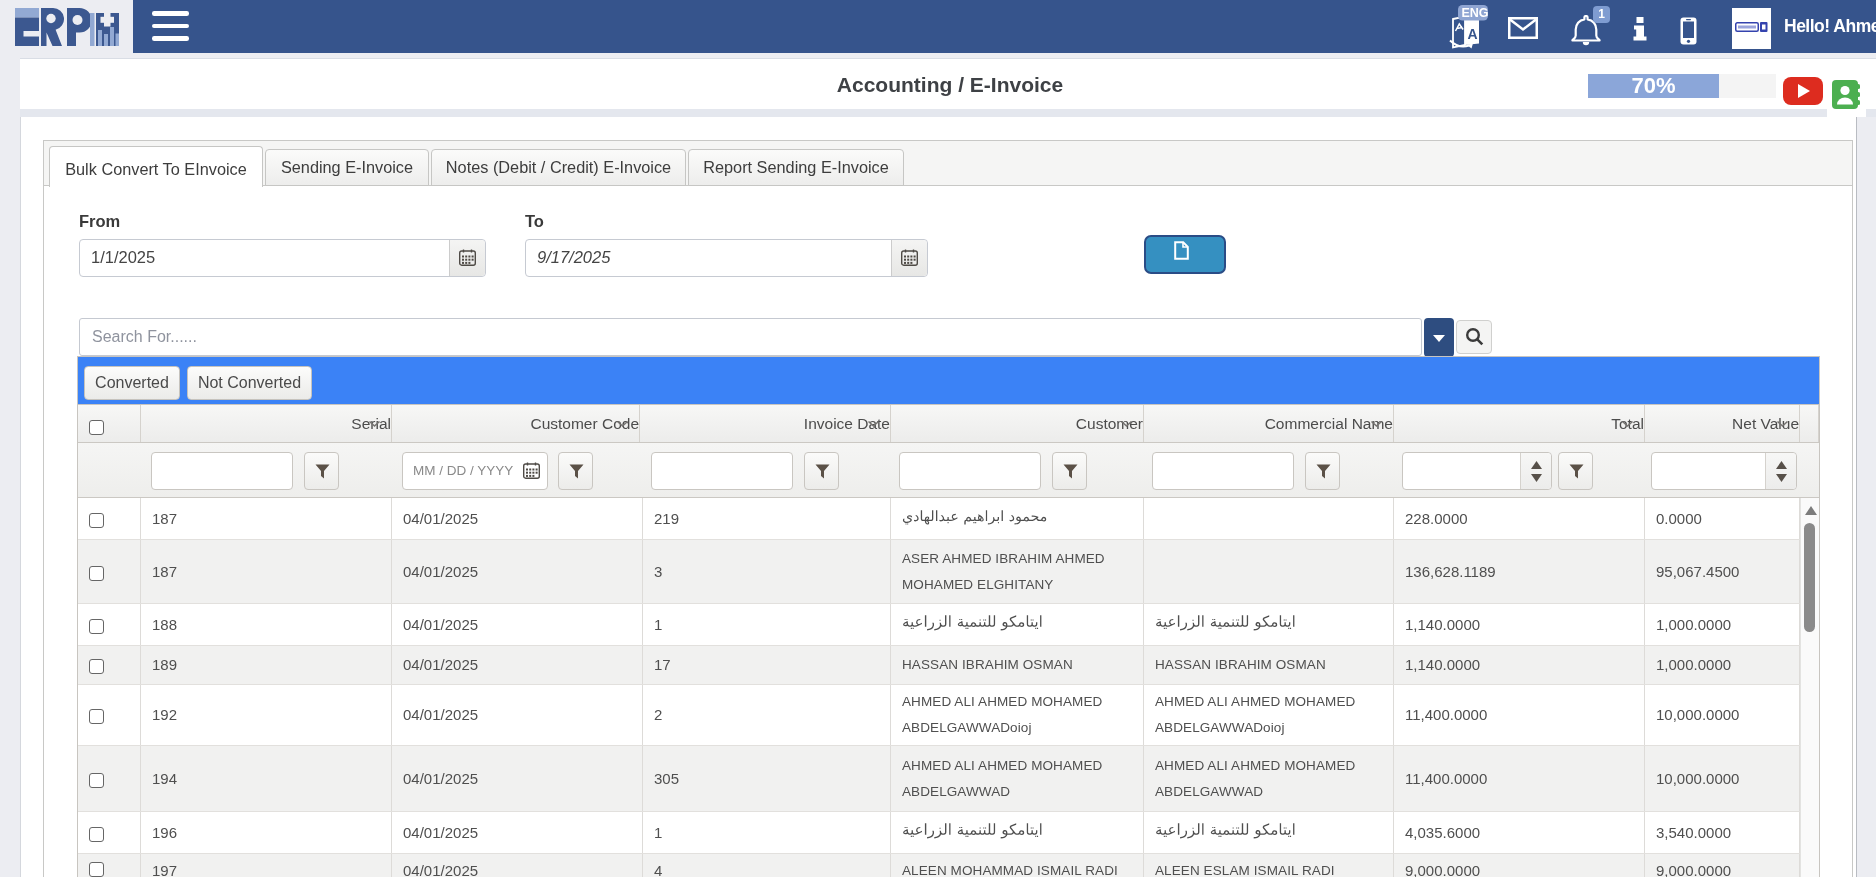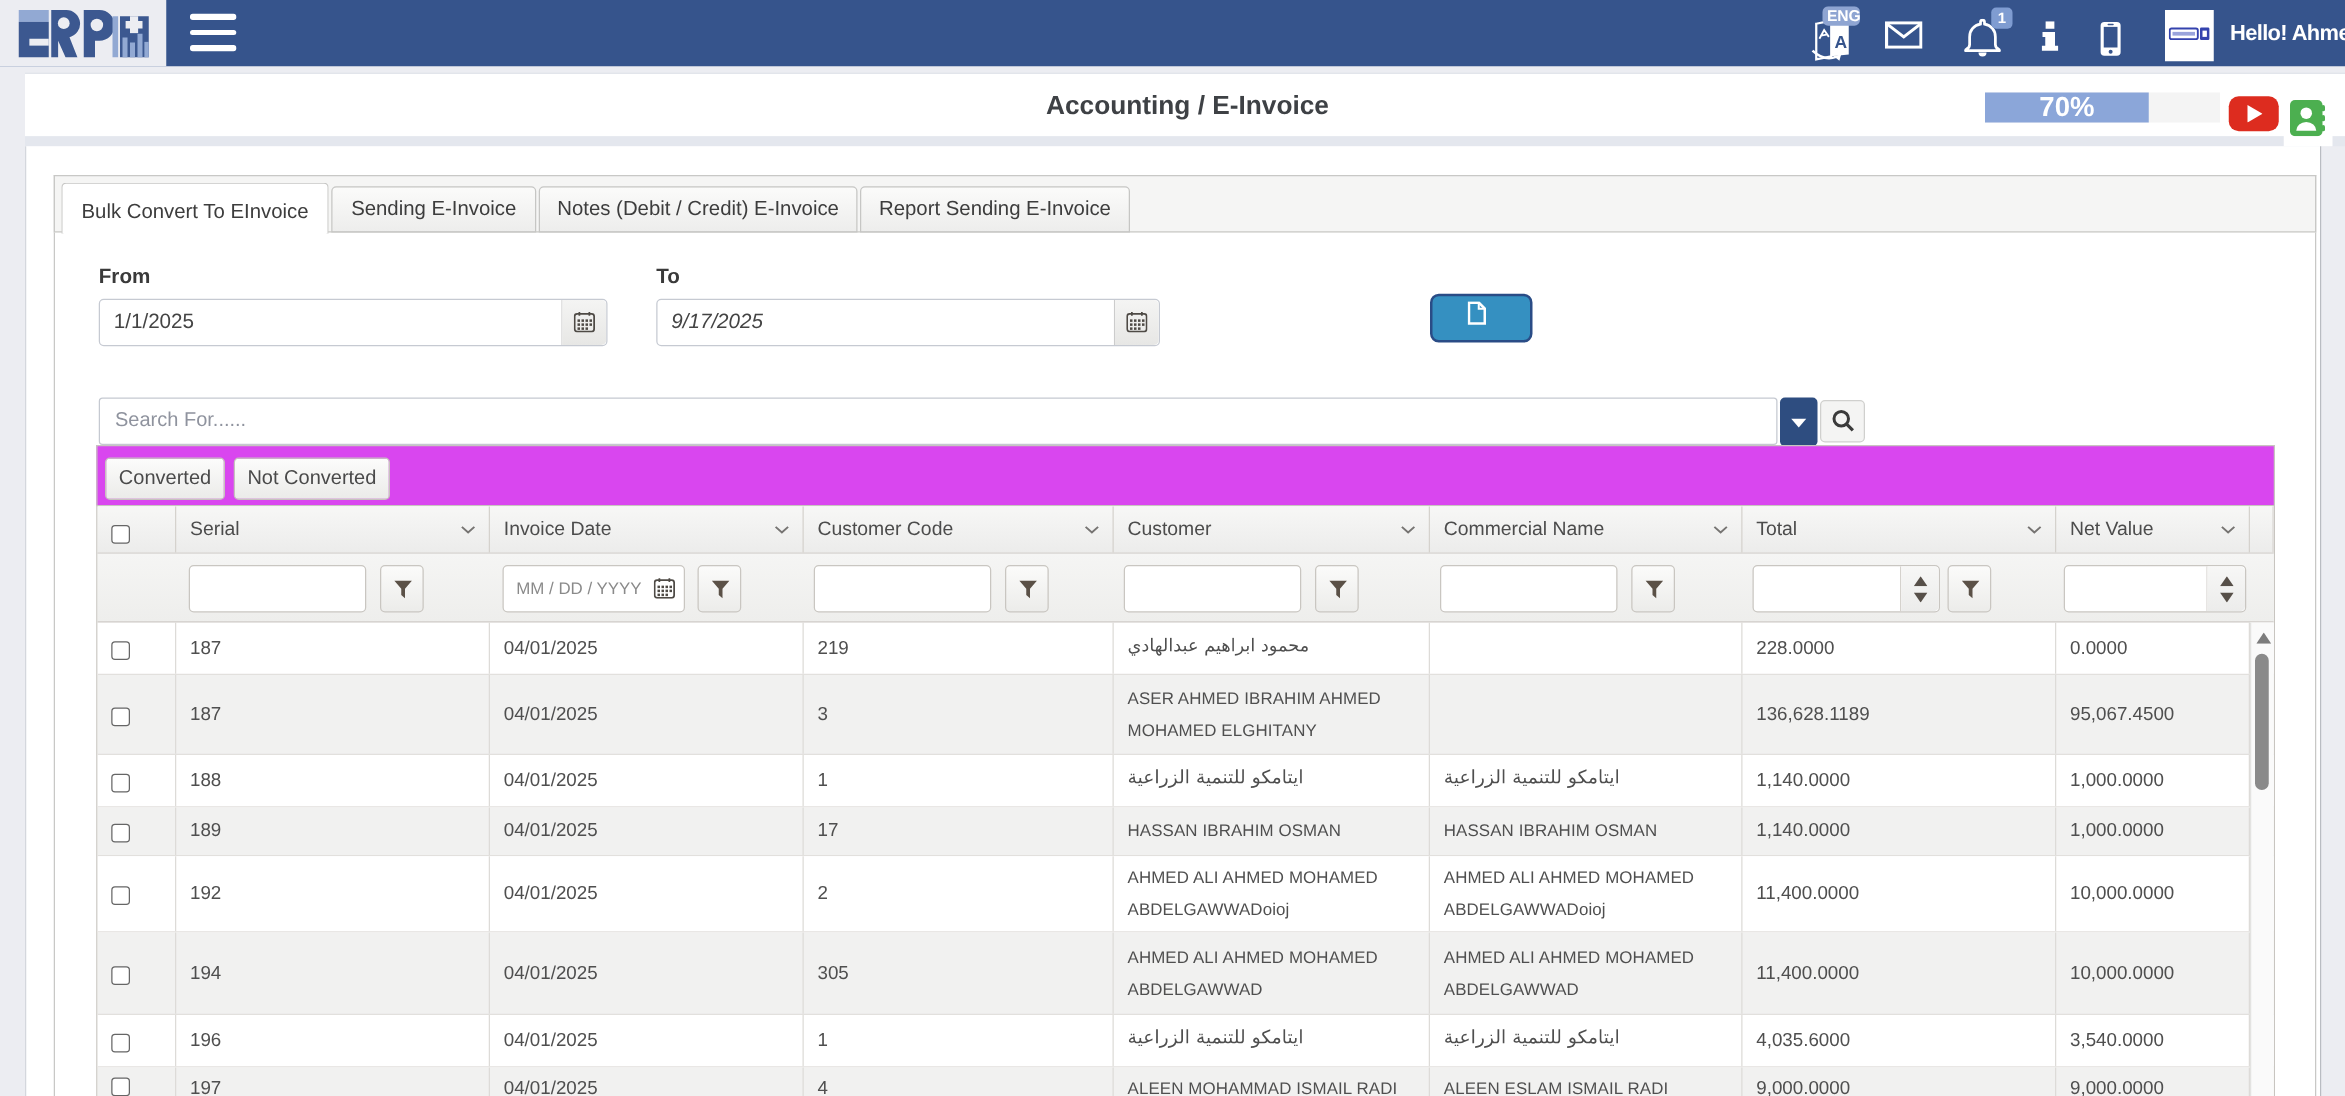--- a/index.html
+++ b/index.html
@@ -27,29 +27,29 @@
 .flabel { position:absolute; font-size:16.5px; font-weight:bold; color:#3a3a3a; }
 .dinput { position:absolute; height:38px; background:#fff; border:1px solid #c6cad2; border-radius:4px; font-size:16.5px; color:#444; }
 .dinput .val { position:absolute; left:11px; top:8px; }
 .calbtn { position:absolute; right:0; top:0; width:36px; height:36px; background:linear-gradient(#f4f4f3,#e7e7e5); border-left:1px solid #ccc; border-radius:0 4px 4px 0; }
 #showbtn { position:absolute; left:1144px; top:235px; width:82px; height:39px; background:#3590c1; border:2px solid #2a4c86; border-radius:7px; color:#fff; font-size:17px; text-align:center; line-height:33px; }
 #searchbox { position:absolute; left:79px; top:318px; width:1343px; height:38px; border:1px solid #c5c9d1; border-radius:3px; background:#fff; font-size:16px; color:#8f939e; }
 #searchbox span { position:absolute; left:12px; top:9px; }
 #dropbtn { position:absolute; left:1424px; top:318px; width:30px; height:39px; background:#2e4d80; border-radius:4px; }
 #dropbtn:after { content:""; position:absolute; left:9px; top:17px; border-left:6px solid transparent; border-right:6px solid transparent; border-top:7px solid #fff; }
 #magbtn { position:absolute; left:1456px; top:320px; width:36px; height:34px; background:#f4f4f3; border:1px solid #d0d0ce; border-radius:4px; }
-#toolbar { position:absolute; left:77px; top:356px; width:1743px; height:48px; background:#d946ef; border:1px solid #c8c5c0; border-bottom:none; }
+#toolbar { position:absolute; left:77px; top:356px; width:1743px; height:48px; background:#3b82f6; border:1px solid #c8c5c0; border-bottom:none; }
 .tbtn { position:absolute; top:9px; height:34px; background:linear-gradient(#fcfcfb,#ebebe9); border:1px solid #c6c3bd; border-radius:4px; font-size:16px; color:#4a4a4a; text-align:center; line-height:32px; }
 #grid { position:absolute; left:77px; top:404px; width:1743px; height:473px; border:1px solid #c8c5c0; border-bottom:none; background:#fff; font-size:15px; color:#4f4f4f; overflow:hidden; }
 .grow { display:flex; width:1741px; }
 .gc { flex:none; border-right:1px solid #dddbd8; padding:0 0 0 11px; overflow:hidden; position:relative; }
 .gc:last-child { border-right:none; }
 .c0{width:63px;} .c1{width:251px;} .c2{width:251px;} .c3{width:248px;} .c4{width:253px;} .c5{width:250px;} .c6{width:251px;} .c7{width:155px;} .c8{width:19px; padding:0;}
 #ghead { height:38px; background:linear-gradient(#f7f7f6,#ececeb); border-bottom:1px solid #cbc8c3; font-size:15.5px; }
-#ghead .gc { line-height:37px; color:#4c4c4c; border-right:1px solid #d5d2cd; }
+#ghead .gc { line-height:37px; color:#4c4c4c; border-right:1px solid #d5d2cd;text-align:right; }
 #ghead .gc.c0 { display:flex; align-items:center; }
 #ghead .chk { margin-top:7px; }
 .gbrow .chk { margin-top:3px; }
 .gbrow.last .chk { margin-top:4px; }
 #gfilter { height:55px; background:linear-gradient(#f5f5f4,#eeeeec); border-bottom:1px solid #cbc8c3; position:relative; }
 .gbrow { border-bottom:1px solid #e2e0dd; background:#fff; }
 .gbrow.galt { background:#f1f1f0; }
 .gbrow .gc { line-height:26px; height:100%; display:flex; align-items:center; }
 .gbrow .gc.c0 { display:flex; align-items:center; }
 .gbrow.last .gc { align-items:flex-start; padding-top:4px; }
@@ -234,24 +234,24 @@
   <div class="tbtn" style="left:109px; width:125px;">Not Converted</div>
 </div>
 <div id="grid">
 <div class="grow" id="ghead">
       <div class="gc c0">
         <div class="chk"></div>
       </div>
       <div class="gc c1">Serial<svg class="chev" width="13" height="8" viewBox="0 0 13 8">
           <polyline points="1.5,1.5 6.5,6 11.5,1.5" fill="none" stroke="#767472" stroke-width="1.6"></polyline>
         </svg></div>
+      <div class="gc c3">Customer Code<svg class="chev" width="13" height="8" viewBox="0 0 13 8">
+          <polyline points="1.5,1.5 6.5,6 11.5,1.5" fill="none" stroke="#767472" stroke-width="1.6"></polyline>
+        </svg></div>
       <div class="gc c2">Invoice Date<svg class="chev" width="13" height="8" viewBox="0 0 13 8">
-          <polyline points="1.5,1.5 6.5,6 11.5,1.5" fill="none" stroke="#767472" stroke-width="1.6"></polyline>
-        </svg></div>
-      <div class="gc c3">Customer Code<svg class="chev" width="13" height="8" viewBox="0 0 13 8">
           <polyline points="1.5,1.5 6.5,6 11.5,1.5" fill="none" stroke="#767472" stroke-width="1.6"></polyline>
         </svg></div>
       <div class="gc c4">Customer<svg class="chev" width="13" height="8" viewBox="0 0 13 8">
           <polyline points="1.5,1.5 6.5,6 11.5,1.5" fill="none" stroke="#767472" stroke-width="1.6"></polyline>
         </svg></div>
       <div class="gc c5">Commercial Name<svg class="chev" width="13" height="8" viewBox="0 0 13 8">
           <polyline points="1.5,1.5 6.5,6 11.5,1.5" fill="none" stroke="#767472" stroke-width="1.6"></polyline>
         </svg></div>
       <div class="gc c6">Total<svg class="chev" width="13" height="8" viewBox="0 0 13 8">
           <polyline points="1.5,1.5 6.5,6 11.5,1.5" fill="none" stroke="#767472" stroke-width="1.6"></polyline>

